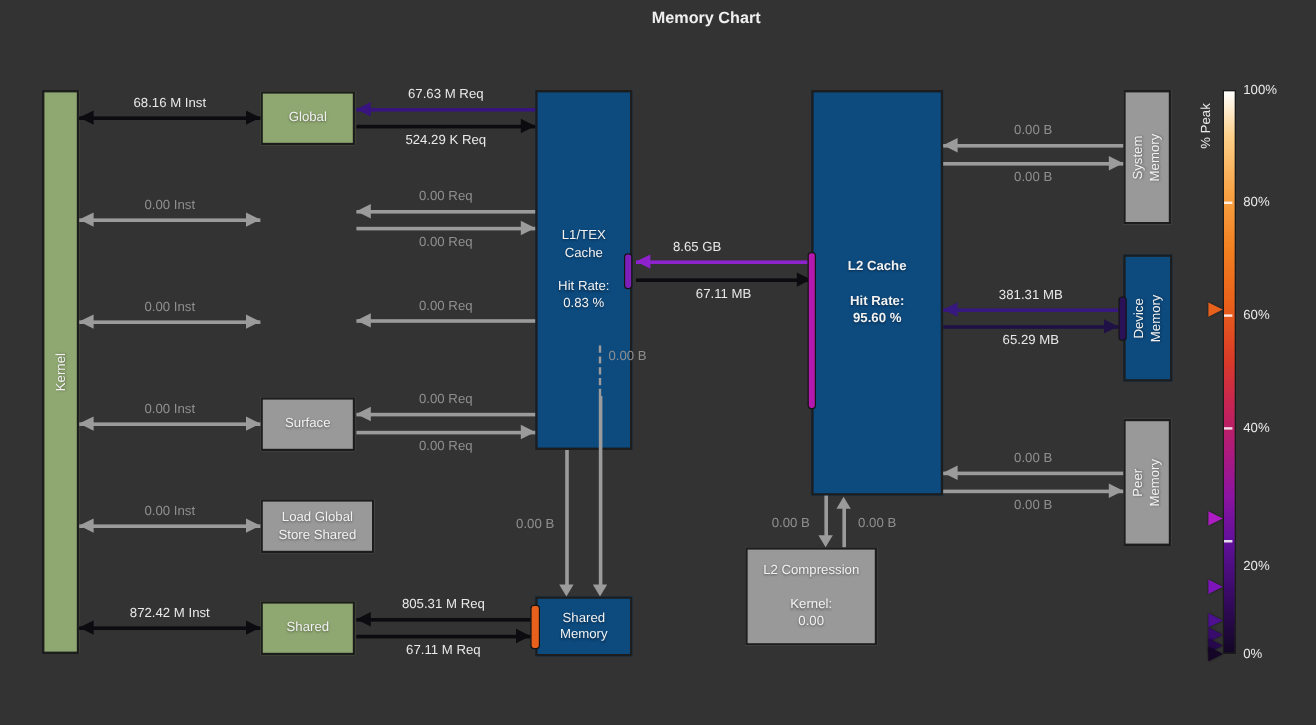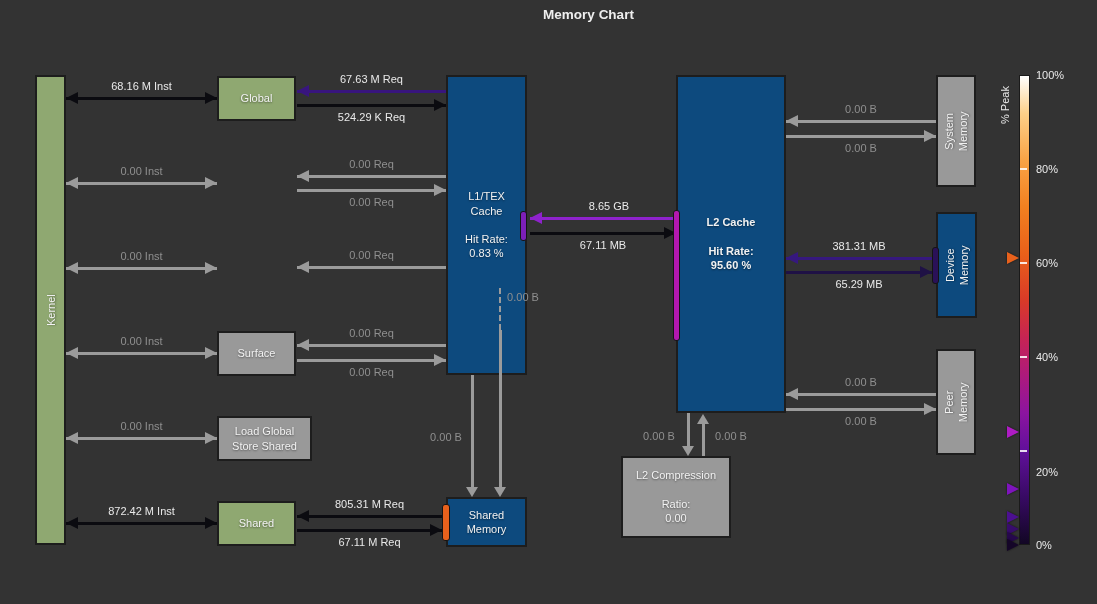--- a/index.html
+++ b/index.html
@@ -60,21 +60,21 @@
     </div>
     <div class="node" style="left: 676px; top: 75px; width: 110px; height: 338px; background: rgb(13, 74, 126); font-weight: bold;">
       <span class="node-label">L2 Cache
 
 Hit Rate:
 95.60 %</span>
     </div>
     <div class="node" style="left: 621px; top: 456px; width: 110px; height: 82px; background: rgb(153, 153, 153);">
       <span class="node-label">L2 Compression
 
-Ratio:
+Kernel:
 0.00</span>
     </div>
     <div class="node" style="left: 936px; top: 75px; width: 40px; height: 112px; background: rgb(153, 153, 153);">
       <span class="node-label rot">System
 Memory</span>
     </div>
     <div class="node" style="left: 936px; top: 212px; width: 41px; height: 106px; background: rgb(13, 74, 126);">
       <span class="node-label rot">Device
 Memory</span>
     </div>
@@ -128,21 +128,21 @@
     <div class="tri" style="left: 434px; top: 354px; border-top: 6px solid transparent; border-bottom: 6px solid transparent; border-left: 12px solid rgb(155, 155, 155);"></div>
     <div class="alabel dim" style="left: 311.5px; top: 365px;">0.00 Req</div>
     <div class="hline" style="left: 297px; top: 515px; width: 145px; height: 3px; background: rgb(11, 11, 16);"></div>
     <div class="tri" style="left: 297px; top: 510px; border-top: 6px solid transparent; border-bottom: 6px solid transparent; border-right: 12px solid rgb(11, 11, 16);"></div>
     <div class="alabel bright" style="left: 309.5px; top: 497px;">805.31 M Req</div>
     <div class="hline" style="left: 297px; top: 529px; width: 145px; height: 3px; background: rgb(11, 11, 16);"></div>
     <div class="tri" style="left: 430px; top: 524px; border-top: 6px solid transparent; border-bottom: 6px solid transparent; border-left: 12px solid rgb(11, 11, 16);"></div>
     <div class="alabel bright" style="left: 309.5px; top: 535px;">67.11 M Req</div>
     <div class="hline" style="left: 530px; top: 217px; width: 143px; height: 3px; background: rgb(142, 34, 204);"></div>
     <div class="tri" style="left: 530px; top: 212px; border-top: 6px solid transparent; border-bottom: 6px solid transparent; border-right: 12px solid rgb(142, 34, 204);"></div>
-    <div class="alabel bright" style="left: 549px; top: 199px;">8.65 GB</div>
+    <div class="alabel bright" style="left: 521px; top: 199px;">8.65 GB</div>
     <div class="hline" style="left: 530px; top: 232px; width: 146px; height: 3px; background: rgb(11, 11, 16);"></div>
     <div class="tri" style="left: 664px; top: 227px; border-top: 6px solid transparent; border-bottom: 6px solid transparent; border-left: 12px solid rgb(11, 11, 16);"></div>
     <div class="alabel bright" style="left: 543px; top: 238px;">67.11 MB</div>
     <div class="hline" style="left: 786px; top: 120px; width: 150px; height: 3px; background: rgb(155, 155, 155);"></div>
     <div class="tri" style="left: 786px; top: 115px; border-top: 6px solid transparent; border-bottom: 6px solid transparent; border-right: 12px solid rgb(155, 155, 155);"></div>
     <div class="alabel dim" style="left: 801px; top: 102px;">0.00 B</div>
     <div class="hline" style="left: 786px; top: 135px; width: 150px; height: 3px; background: rgb(155, 155, 155);"></div>
     <div class="tri" style="left: 924px; top: 130px; border-top: 6px solid transparent; border-bottom: 6px solid transparent; border-left: 12px solid rgb(155, 155, 155);"></div>
     <div class="alabel dim" style="left: 801px; top: 141px;">0.00 B</div>
     <div class="hline" style="left: 786px; top: 257px; width: 146px; height: 3px; background: rgb(54, 24, 126);"></div>

